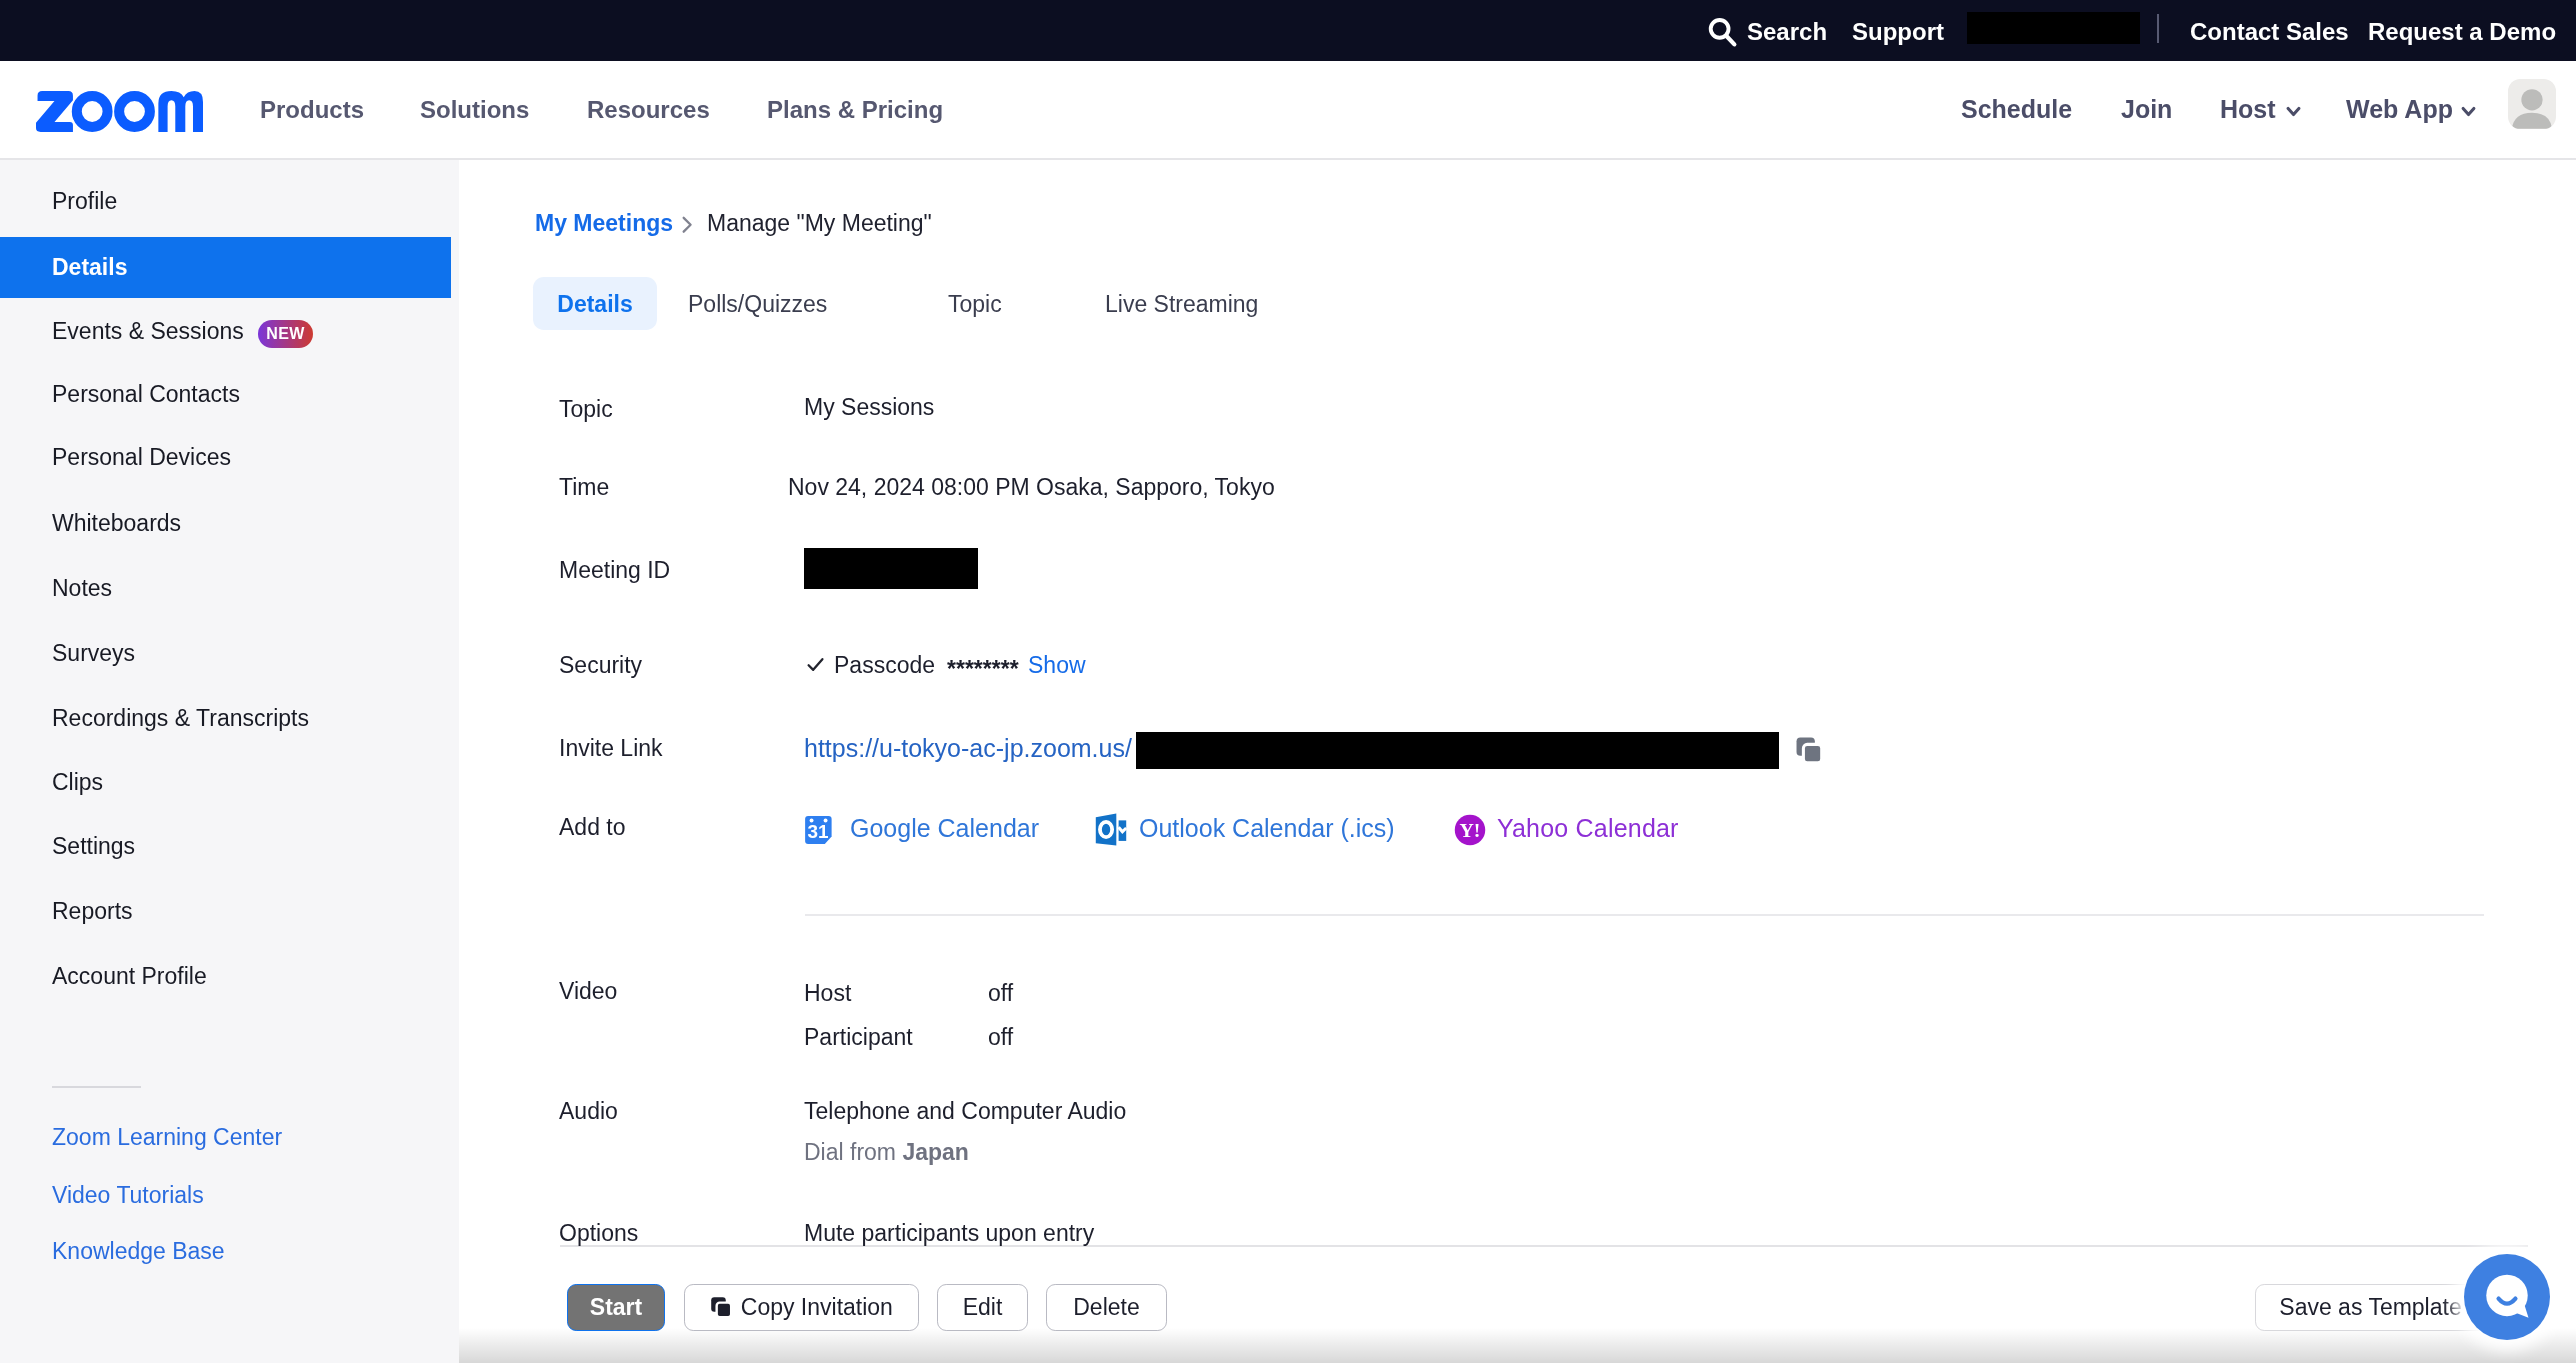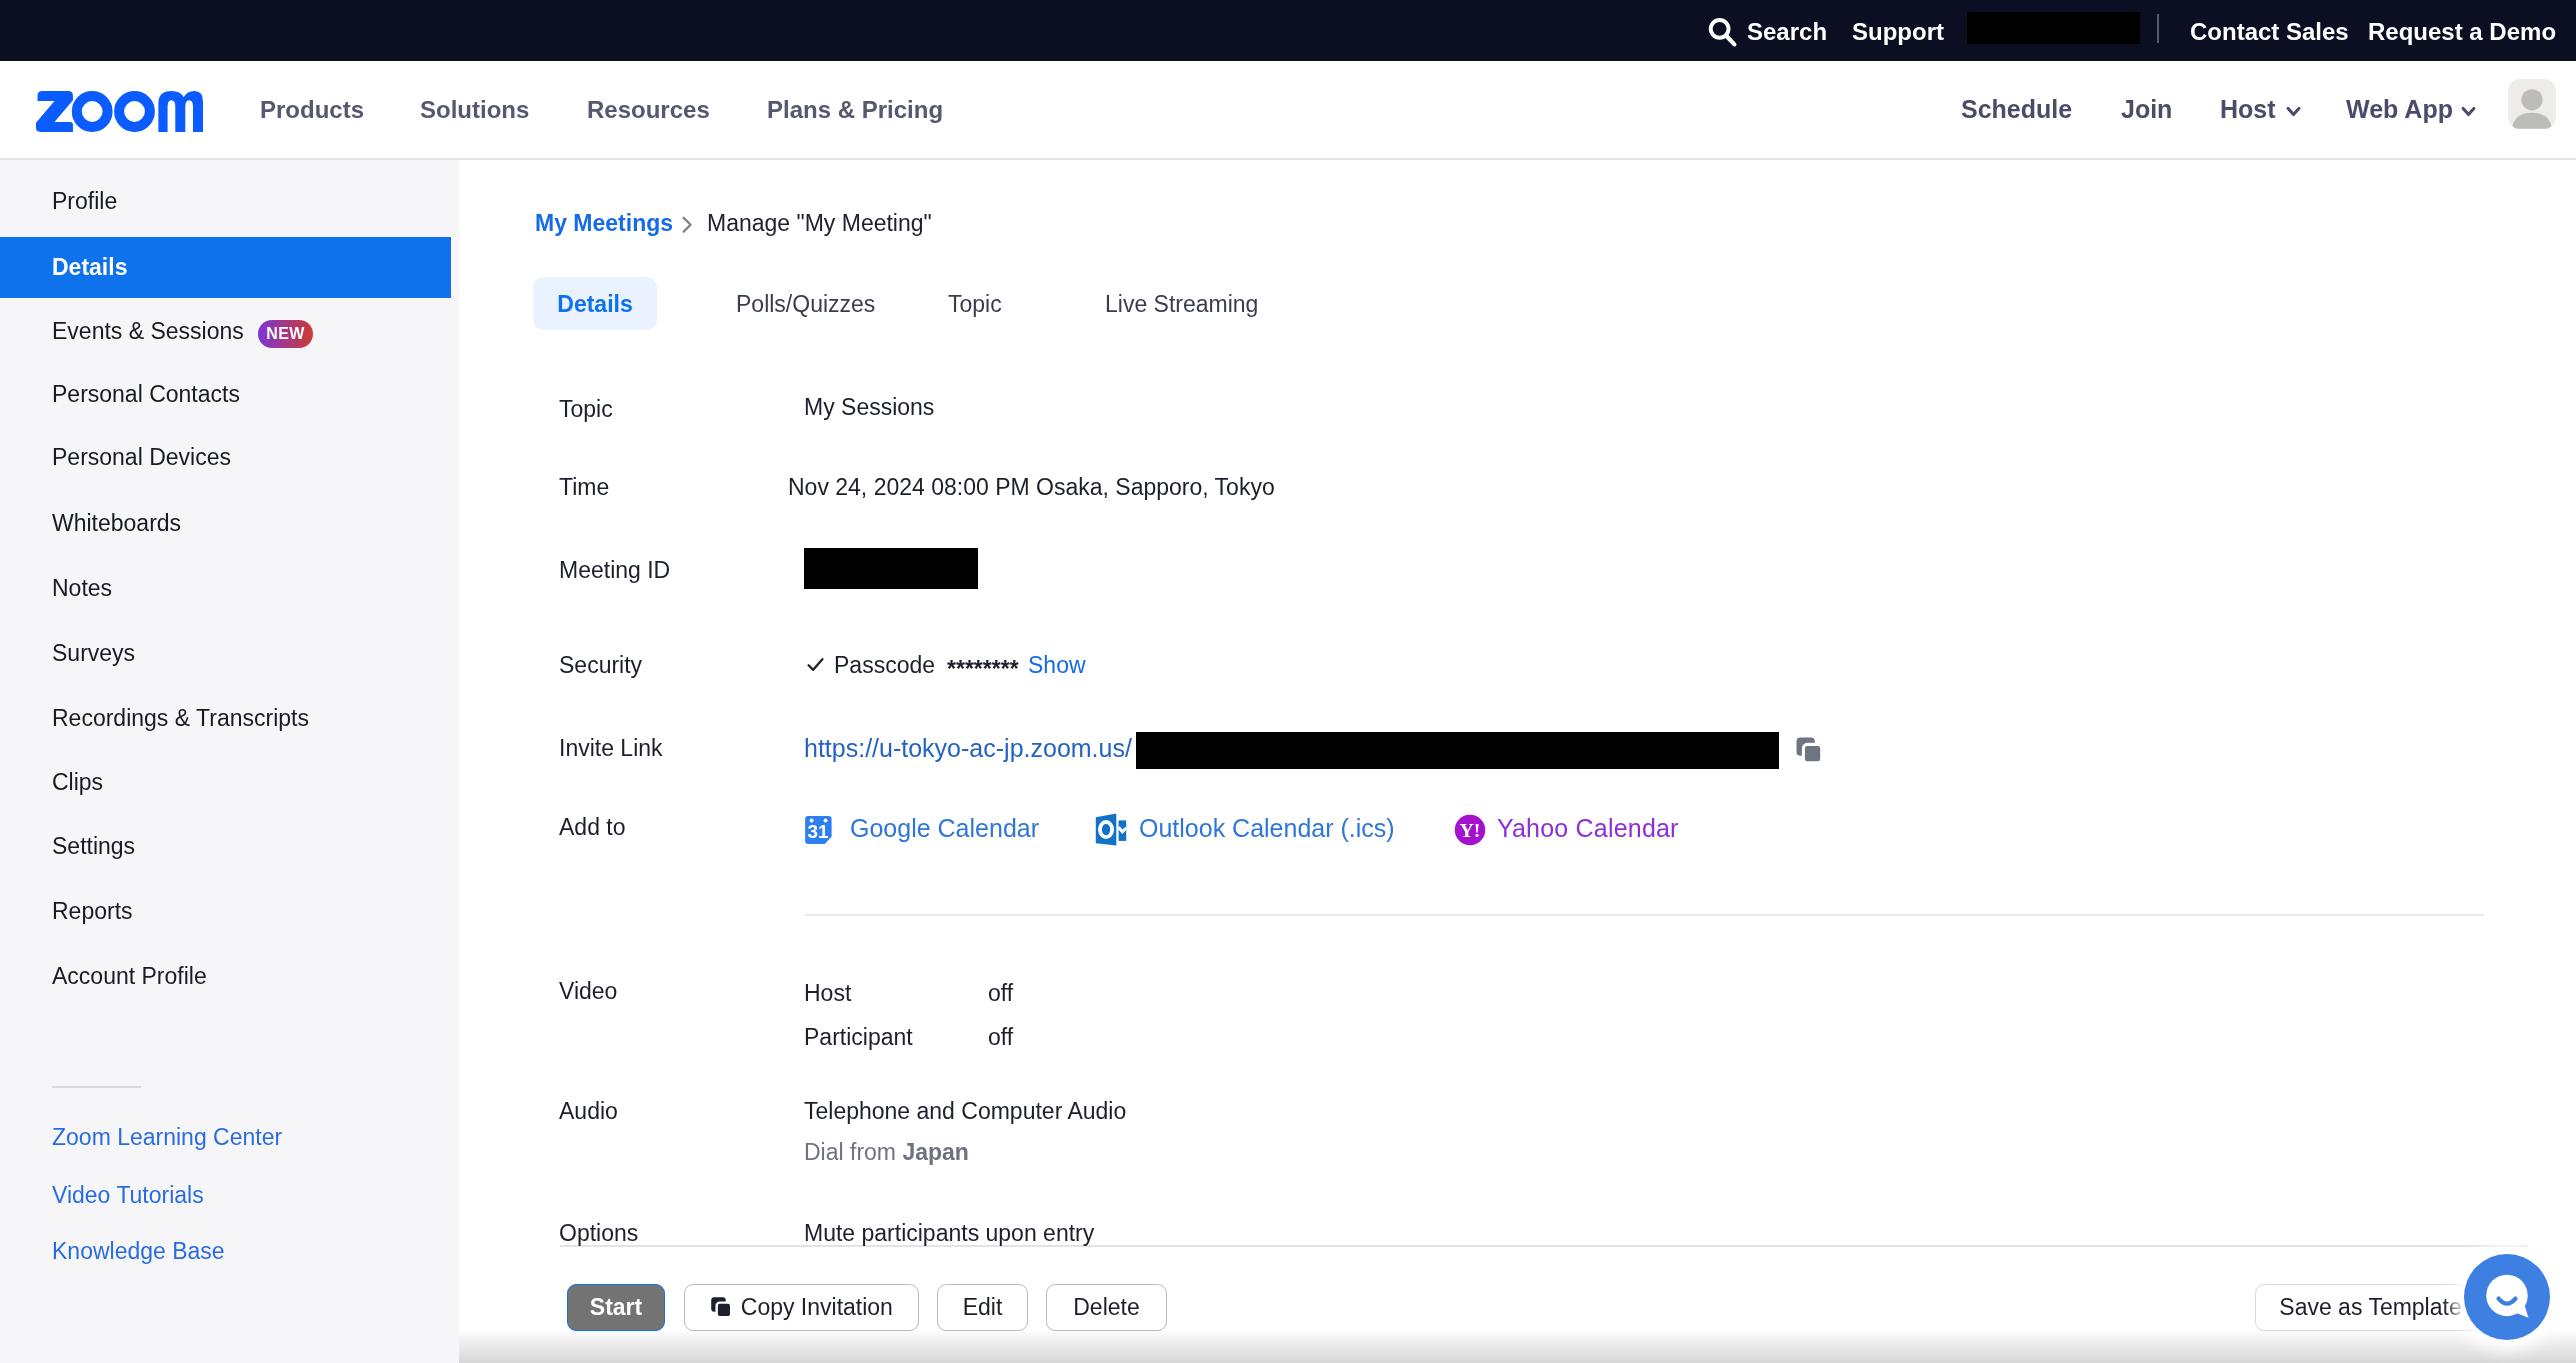--- a/index.html
+++ b/index.html
@@ -76,21 +76,21 @@
   <div class="abs sbl" style="left:52px;top:1184px;">Video Tutorials</div>
   <div class="abs sbl" style="left:52px;top:1240px;">Knowledge Base</div>
 
   <div class="abs" style="left:535px;top:212px;font-size:23px;font-weight:600;color:#156be8;">My Meetings</div>
   <svg class="abs" style="left:676px;top:214px;" width="21.5" height="21.5" viewBox="0 0 28 28">
     <polyline points="10,5 19,14 10,23" fill="none" stroke="#80828f" stroke-width="3" stroke-linecap="round" stroke-linejoin="round"></polyline>
   </svg>
   <div class="abs" style="left:707px;top:212px;font-size:23px;color:#20222f;">Manage "My Meeting"</div>
   <div class="abs" style="left:533px;top:277px;width:124px;height:53px;border-radius:10.8px;background:#e9f2fe;"></div>
   <div class="abs" style="left:533px;top:293px;width:124px;text-align:center;font-size:23px;font-weight:600;color:#0e72ed;">Details</div>
-  <div class="abs tab" style="left:736px;top:293px;">Polls/Quizzes</div>
+  <div class="abs tab" style="left:688px;top:293px;">Polls/Quizzes</div>
   <div class="abs tab" style="left:948px;top:293px;">Topic</div>
   <div class="abs tab" style="left:1105px;top:293px;">Live Streaming</div>
 
   <div class="abs lbl" style="left:559px;top:398px;">Topic</div>
   <div class="abs val" style="left:804px;top:396px;">My Sessions</div>
 
   <div class="abs lbl" style="left:559px;top:476px;">Time</div>
   <div class="abs val" style="left:788px;top:476px;">Nov 24, 2024 08:00 PM Osaka, Sapporo, Tokyo</div>
 
   <div class="abs lbl" style="left:559px;top:559px;">Meeting ID</div>

